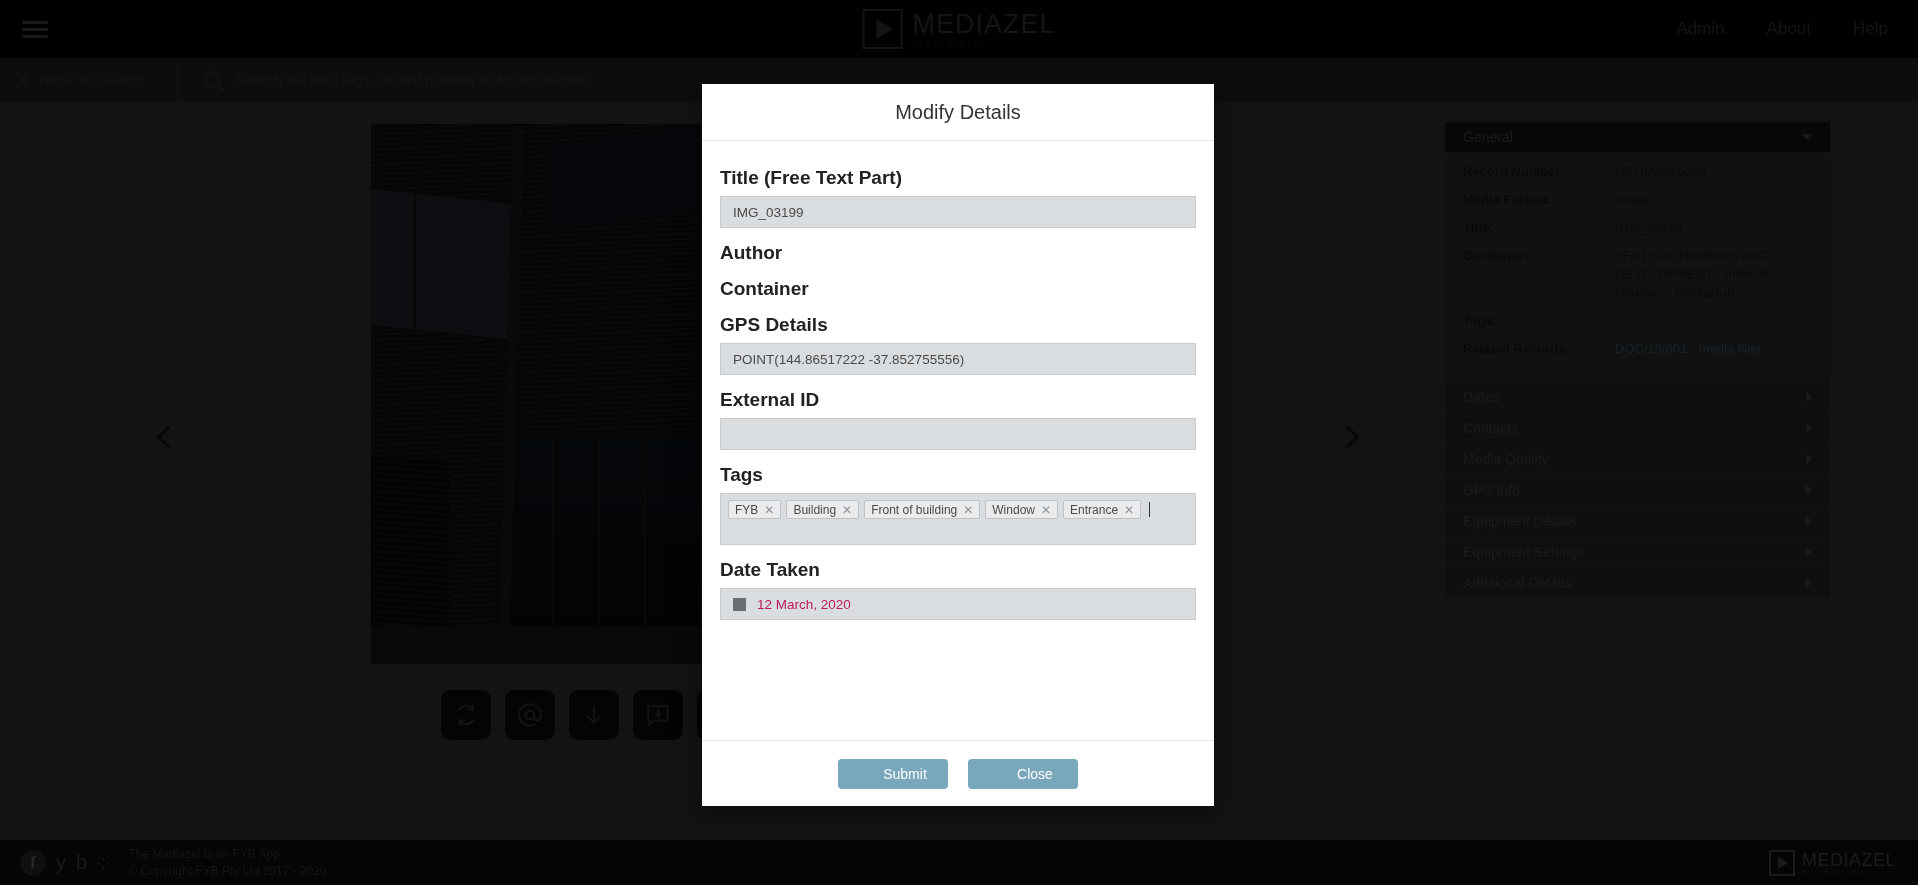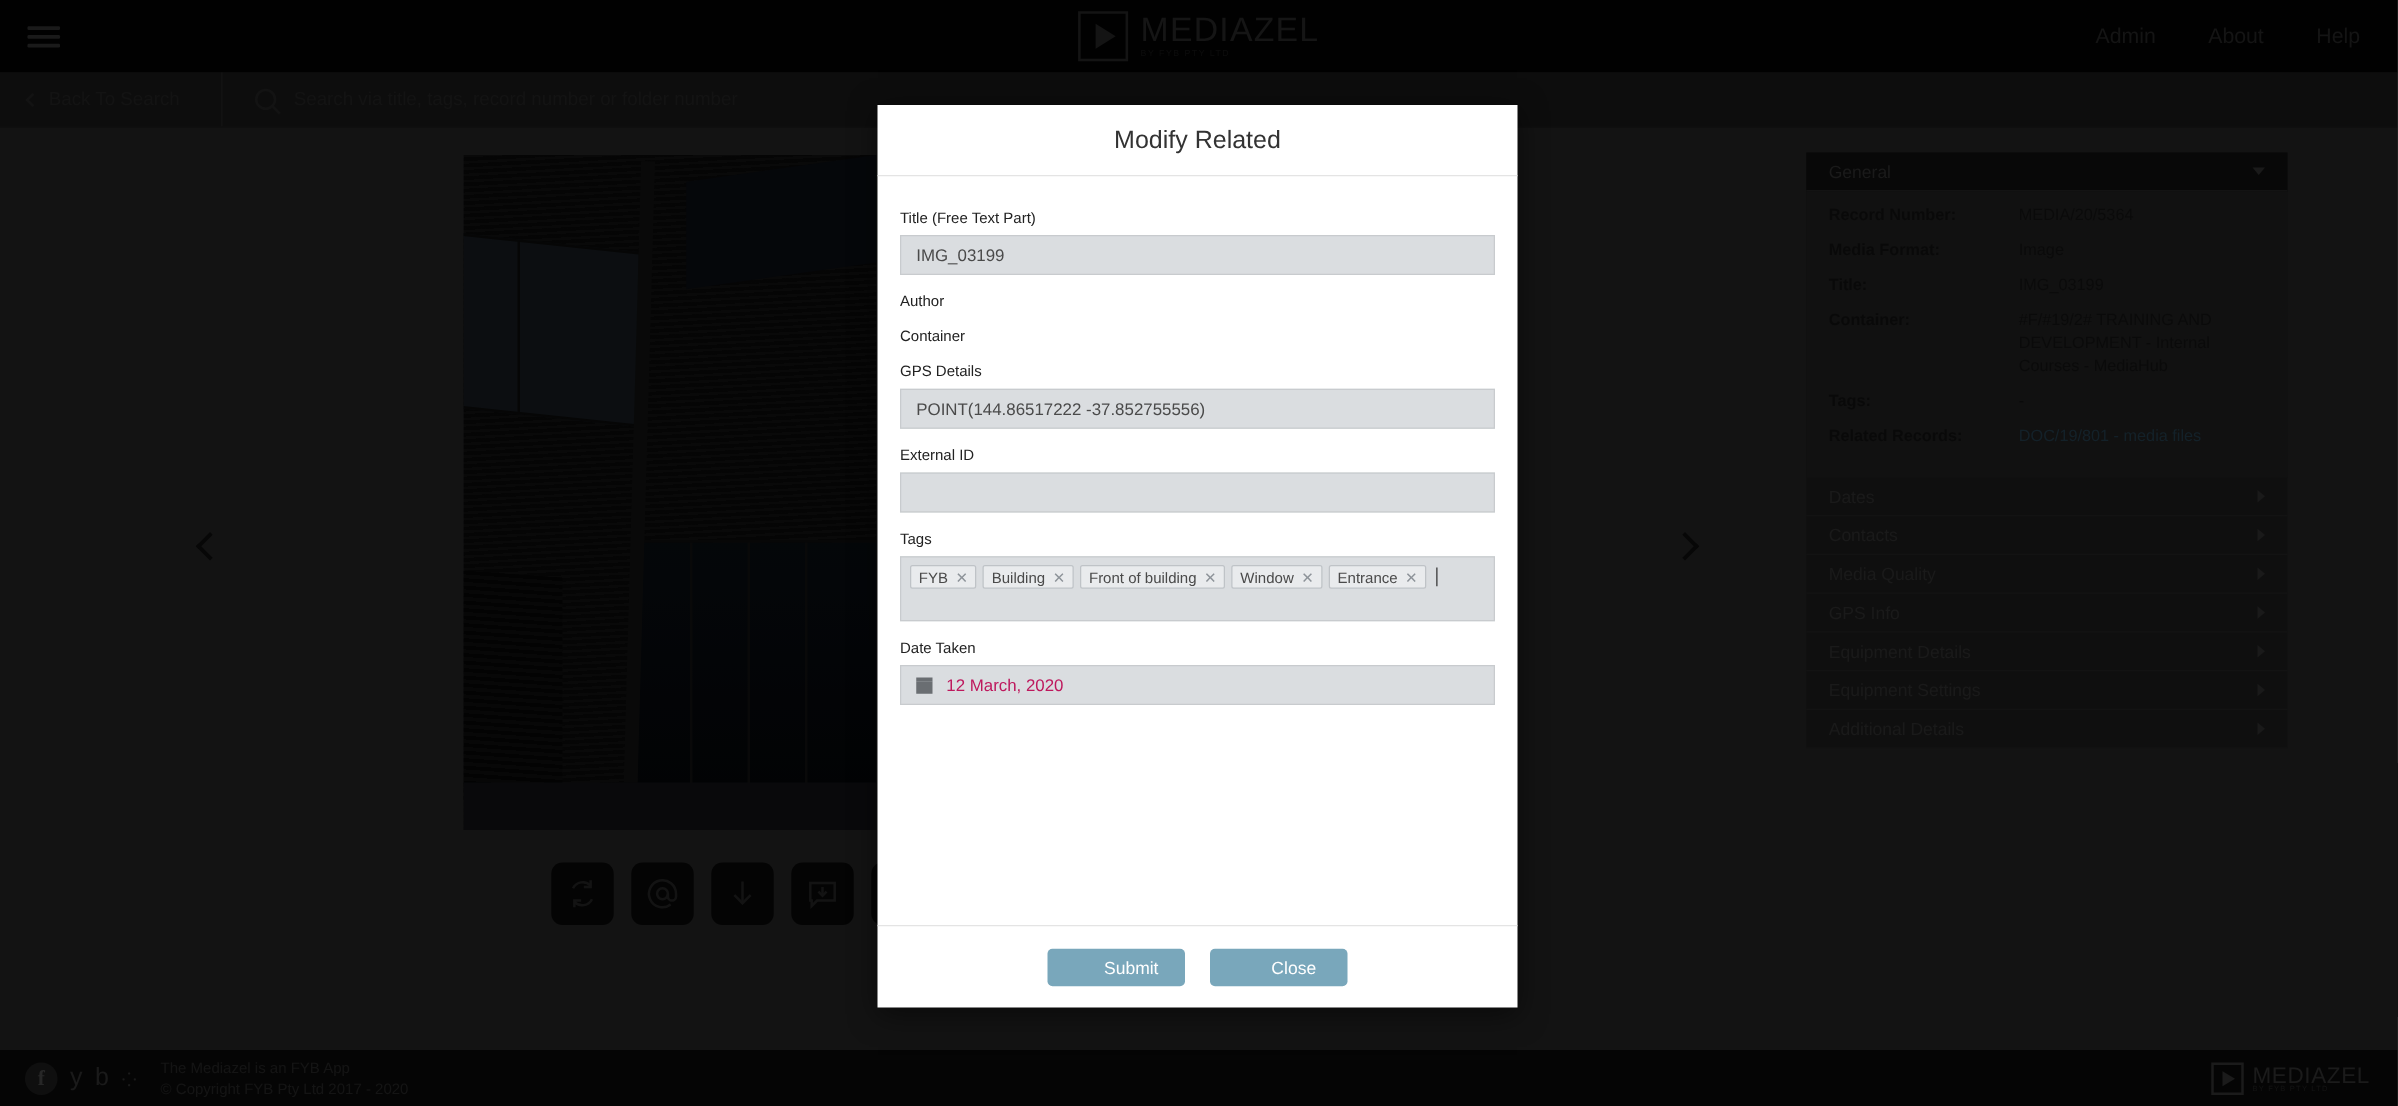--- a/index.html
+++ b/index.html
@@ -193,21 +193,21 @@
     background: #fff; box-shadow: 0 5px 22px rgba(0,0,0,0.5);
     display: flex; flex-direction: column;
   }
   .modal-head {
     height: 57px; display: flex; align-items: center; justify-content: center;
     border-bottom: 1px solid #e4e4e4; flex-shrink: 0;
   }
   .modal-title { font-size: 20px; color: #333; }
   .modal-body { flex: 1; padding: 26px 18px 10px; overflow: hidden; }
   .fgroup { margin-bottom: 14px; }
-  .flabel { font-size: 12px; font-weight: normal; color: #222; margin-bottom: 7px; display: block; }
+  .flabel { font-size: 19px; font-weight: bold; color: #222; margin-bottom: 7px; display: block; }
   .finput {
     width: 100%; height: 32px; background: #dadde0; border: 1px solid #c8cbce;
     display: flex; align-items: center; padding: 0 12px;
     font-size: 13.5px; color: #4a4a4a; cursor: text;
   }
   .fselect {
     width: 100%; height: 32px; background: #dadde0; border: 1px solid #c8cbce;
     display: flex; align-items: center; justify-content: space-between;
     padding: 0 10px 0 12px; font-size: 13.5px; color: #4a4a4a; cursor: pointer;
   }
@@ -434,21 +434,21 @@
           <div class="foot-sub">BY FYB PTY LTD</div>
         </div>
       </div>
     </div>
   </div>
 
   <div class="backdrop"></div>
 
   <div class="modal">
     <div class="modal-head">
-      <div class="modal-title">Modify Related</div>
+      <div class="modal-title">Modify Details</div>
     </div>
     <div class="modal-body">
 
       <div class="fgroup">
         <label class="flabel">Title (Free Text Part)</label>
         <div class="finput">IMG_03199</div>
       </div>
 
       <div class="fgroup">
         <label class="flabel">Author</label>

